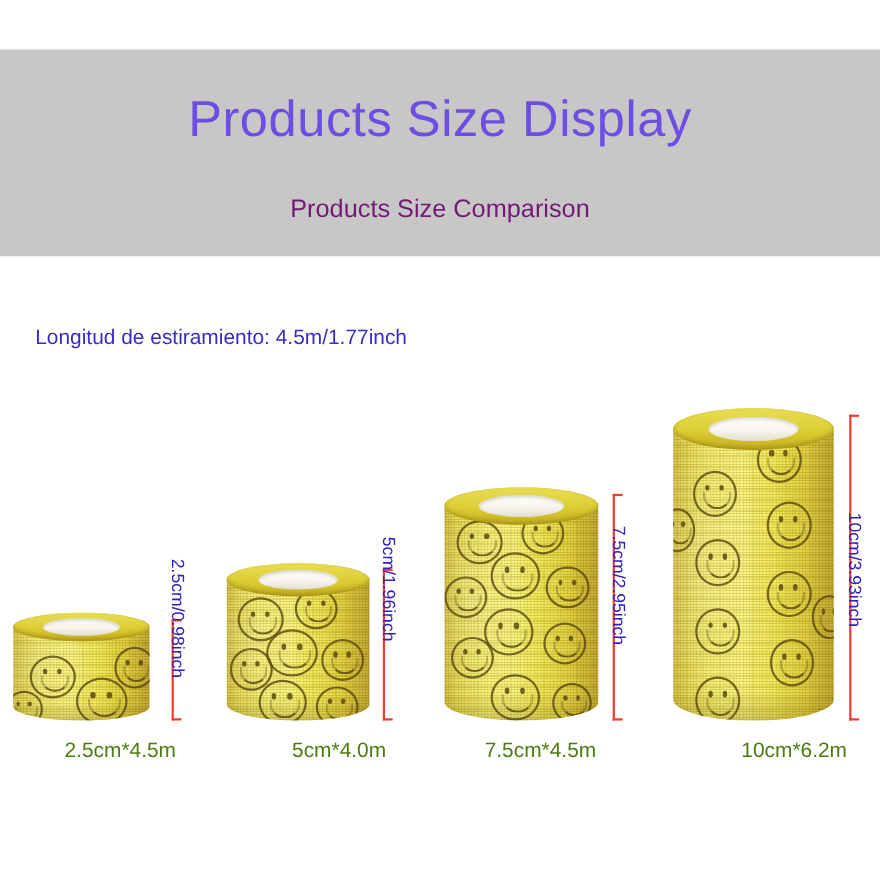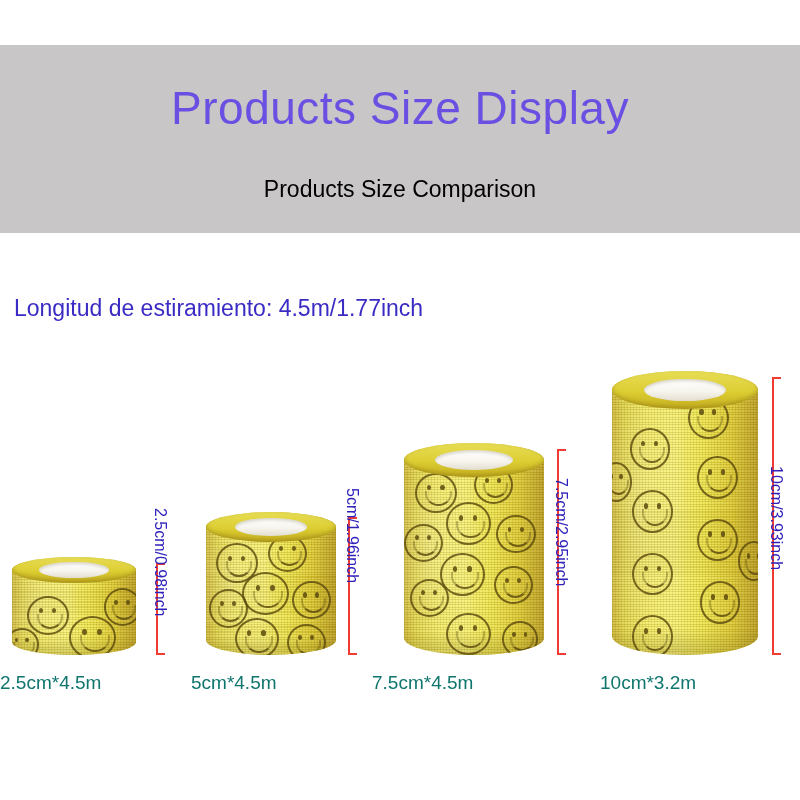--- a/index.html
+++ b/index.html
@@ -41,29 +41,29 @@
     white-space: nowrap;
   }
   .header-subtitle {
     position: absolute;
     left: 0;
     top: 175px;
     width: 800px;
     text-align: center;
     font-size: 23px;
     line-height: 28px;
-    color: #000000;
+    color: #701a75;
     white-space: nowrap;
   }
 
   
   .spec-line {
     position: absolute;
-    left: 14px;
-    font-size: 23px;
+    left: 32px;
+    font-size: 19px;
     line-height: 24px;
     color: #3a2bc4;
     white-space: nowrap;
   }
   .spec-line.l0 { top: 296px; }
   .spec-line.l1 { top: 345px; }
   .spec-line.l2 { top: 392px; }
 
   
   .roll {
@@ -170,23 +170,23 @@
     transform-origin: 0 0;
     transform: rotate(90deg);
   }
 
   
   .size-caption {
     position: absolute;
     top: 671px;
     font-size: 19px;
     line-height: 24px;
-    color: #0f766e;
-    white-space: nowrap;
-    text-align: left;
+    color: #4d7c0f;
+    white-space: nowrap;
+    text-align: right;
   }
 </style>
 </head>
 <body>
 
 <div id="page">
 
   <div class="header-band"></div>
   <div class="header-title">Products Size Display</div>
   <div class="header-subtitle">Products Size Comparison</div>
@@ -261,21 +261,21 @@
           <i class="eye-r"></i>
           <i class="mouth"></i>
         </div>
     </div>
     <div class="roll-top"></div>
     <div class="roll-core"></div>
     <div class="roll-bottom"></div>
   </div>
   <div class="bracket" style="left:348px; top:517px; width:9px; height:138px;"></div>
   <div class="dim-label" style="left:361px; top:488px;">5cm/1.96inch</div>
-  <div class="size-caption" style="left:191px; width:160px;">5cm*4.5m</div>
+  <div class="size-caption" style="left:191px; width:160px;">5cm*4.0m</div>
 
   <div class="roll" style="left:404px; top:443px; width:140px; height:212px; --capR:17px;">
     <div class="roll-body">
       <div class="smiley" style="left:8%; top:14%; width:30%; height:19%;">
           <i class="eye-l"></i>
           <i class="eye-r"></i>
           <i class="mouth"></i>
         </div>
       <div class="smiley" style="left:50%; top:11%; width:28%; height:18%;">
           <i class="eye-l"></i>
@@ -383,15 +383,15 @@
           <i class="eye-r"></i>
           <i class="mouth"></i>
         </div>
     </div>
     <div class="roll-top"></div>
     <div class="roll-core"></div>
     <div class="roll-bottom"></div>
   </div>
   <div class="bracket" style="left:772px; top:377px; width:9px; height:278px;"></div>
   <div class="dim-label" style="left:785px; top:466px;">10cm/3.93inch</div>
-  <div class="size-caption" style="left:600px; width:170px;">10cm*3.2m</div>
+  <div class="size-caption" style="left:600px; width:170px;">10cm*6.2m</div>
 
 </div>
 
 </body></html>

